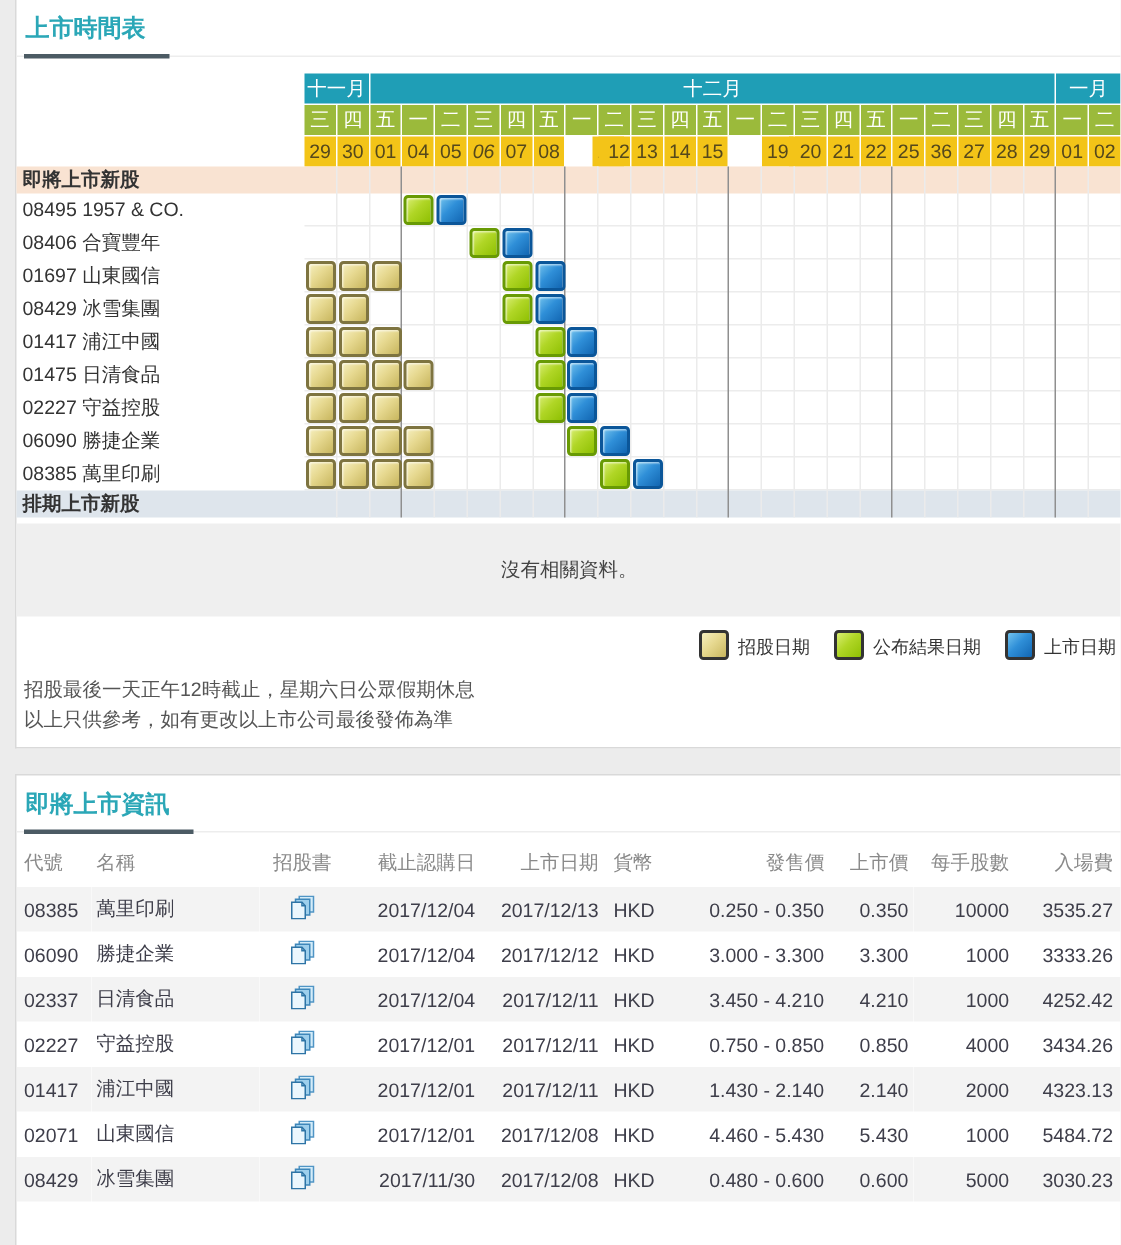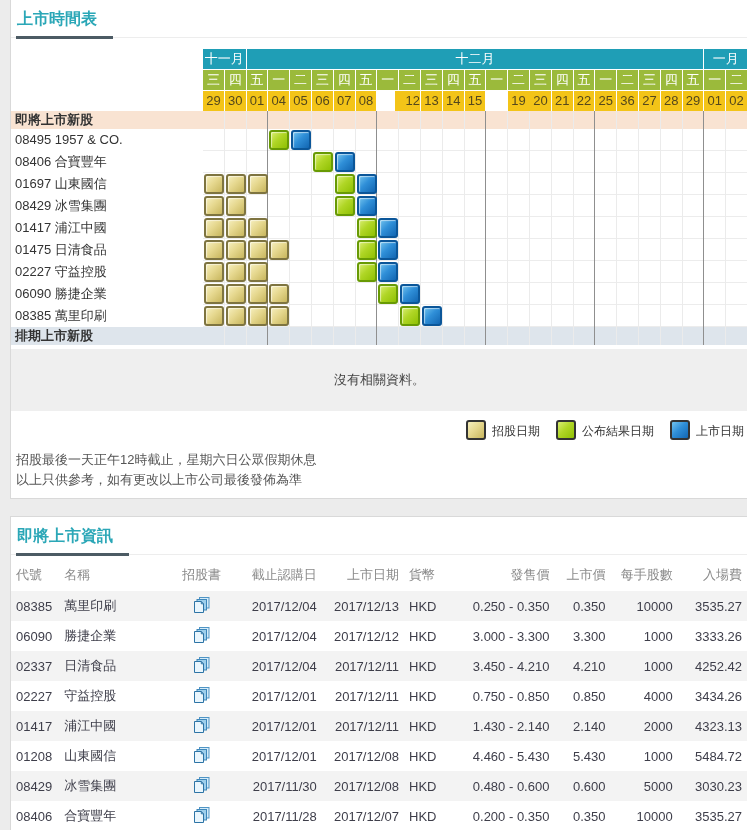--- a/index.html
+++ b/index.html
@@ -88,21 +88,21 @@
       <div class="wcell" style="left: 628px; width: 20.8px;">三</div>
       <div class="wcell" style="left: 649.8px; width: 20.8px;">四</div>
       <div class="wcell" style="left: 671.6px; width: 20.8px;">五</div>
       <div class="wcell" style="left: 693.4px; width: 20.8px;">一</div>
       <div class="wcell" style="left: 715.2px; width: 20.8px;">二</div>
       <div class="dcell" style="left: 192px; width: 20.8px;">29</div>
       <div class="dcell" style="left: 213.8px; width: 20.8px;">30</div>
       <div class="dcell" style="left: 235.6px; width: 20.8px;">01</div>
       <div class="dcell" style="left: 257.4px; width: 20.8px;">04</div>
       <div class="dcell" style="left: 279.2px; width: 20.8px;">05</div>
-      <div class="dcell" style="left: 301px; width: 20.8px;">06</div>
+      <div class="dcell" style="left: 301px; width: 20.8px; font-style: italic;">06</div>
       <div class="dcell" style="left: 322.8px; width: 20.8px;">07</div>
       <div class="dcell" style="left: 344.6px; width: 20.8px;">08</div>
       <div class="dcell" style="left: 384px; width: 20.8px; font-style: italic;">11</div>
       <div class="dcell" style="left: 388.2px; width: 20.8px; text-align: right;">12</div>
       <div class="dcell" style="left: 410px; width: 20.8px;">13</div>
       <div class="dcell" style="left: 431.8px; width: 20.8px;">14</div>
       <div class="dcell" style="left: 453.6px; width: 20.8px;">15</div>
       <div class="dcell" style="left: 475.4px; width: 20.8px; margin-left: 40px;">18</div>
       <div class="dcell" style="left: 497.2px; width: 20.8px;">19</div>
       <div class="dcell" style="left: 519px; width: 20.8px;">20</div>
@@ -274,21 +274,21 @@
               </svg></span></td>
           <td class="c-r">2017/12/01</td>
           <td class="c-r">2017/12/11</td>
           <td class="c-l">HKD</td>
           <td class="c-r">1.430 - 2.140</td>
           <td class="c-r">2.140</td>
           <td class="c-r">2000</td>
           <td class="c-r">4323.13</td>
         </tr>
         <tr>
-          <td class="c-l">01208</td>
+          <td class="c-l">02071</td>
           <td class="c-l">山東國信</td>
           <td class="c-c"><span class="doc-btn"><svg width="17" height="16" viewBox="0 0 17 16">
                 <rect x="6.5" y="0.5" width="9.5" height="10.5" fill="#d4ecf9" stroke="#5095c5"></rect>
                 <rect x="4" y="2.5" width="9.5" height="10.5" fill="#9ecfec" stroke="#3f87ba"></rect>
                 <path d="M1.5 4.5h6.8l2.2 2.3v8.7H1.5z" fill="#eaf6fd" stroke="#2d74a6"></path>
                 <path d="M8.3 4.5v2.3h2.2" fill="none" stroke="#2d74a6"></path>
               </svg></span></td>
           <td class="c-r">2017/12/01</td>
           <td class="c-r">2017/12/08</td>
           <td class="c-l">HKD</td>
@@ -306,33 +306,16 @@
                 <path d="M1.5 4.5h6.8l2.2 2.3v8.7H1.5z" fill="#eaf6fd" stroke="#2d74a6"></path>
                 <path d="M8.3 4.5v2.3h2.2" fill="none" stroke="#2d74a6"></path>
               </svg></span></td>
           <td class="c-r">2017/11/30</td>
           <td class="c-r">2017/12/08</td>
           <td class="c-l">HKD</td>
           <td class="c-r">0.480 - 0.600</td>
           <td class="c-r">0.600</td>
           <td class="c-r">5000</td>
           <td class="c-r">3030.23</td>
-        </tr>
-        <tr>
-          <td class="c-l">08406</td>
-          <td class="c-l">合寶豐年</td>
-          <td class="c-c"><span class="doc-btn"><svg width="17" height="16" viewBox="0 0 17 16">
-                <rect x="6.5" y="0.5" width="9.5" height="10.5" fill="#d4ecf9" stroke="#5095c5"></rect>
-                <rect x="4" y="2.5" width="9.5" height="10.5" fill="#9ecfec" stroke="#3f87ba"></rect>
-                <path d="M1.5 4.5h6.8l2.2 2.3v8.7H1.5z" fill="#eaf6fd" stroke="#2d74a6"></path>
-                <path d="M8.3 4.5v2.3h2.2" fill="none" stroke="#2d74a6"></path>
-              </svg></span></td>
-          <td class="c-r">2017/11/28</td>
-          <td class="c-r">2017/12/07</td>
-          <td class="c-l">HKD</td>
-          <td class="c-r">0.200 - 0.350</td>
-          <td class="c-r">0.350</td>
-          <td class="c-r">10000</td>
-          <td class="c-r">3535.27</td>
         </tr>
       </tbody>
   </table>
 </div>
 
 </body></html>

